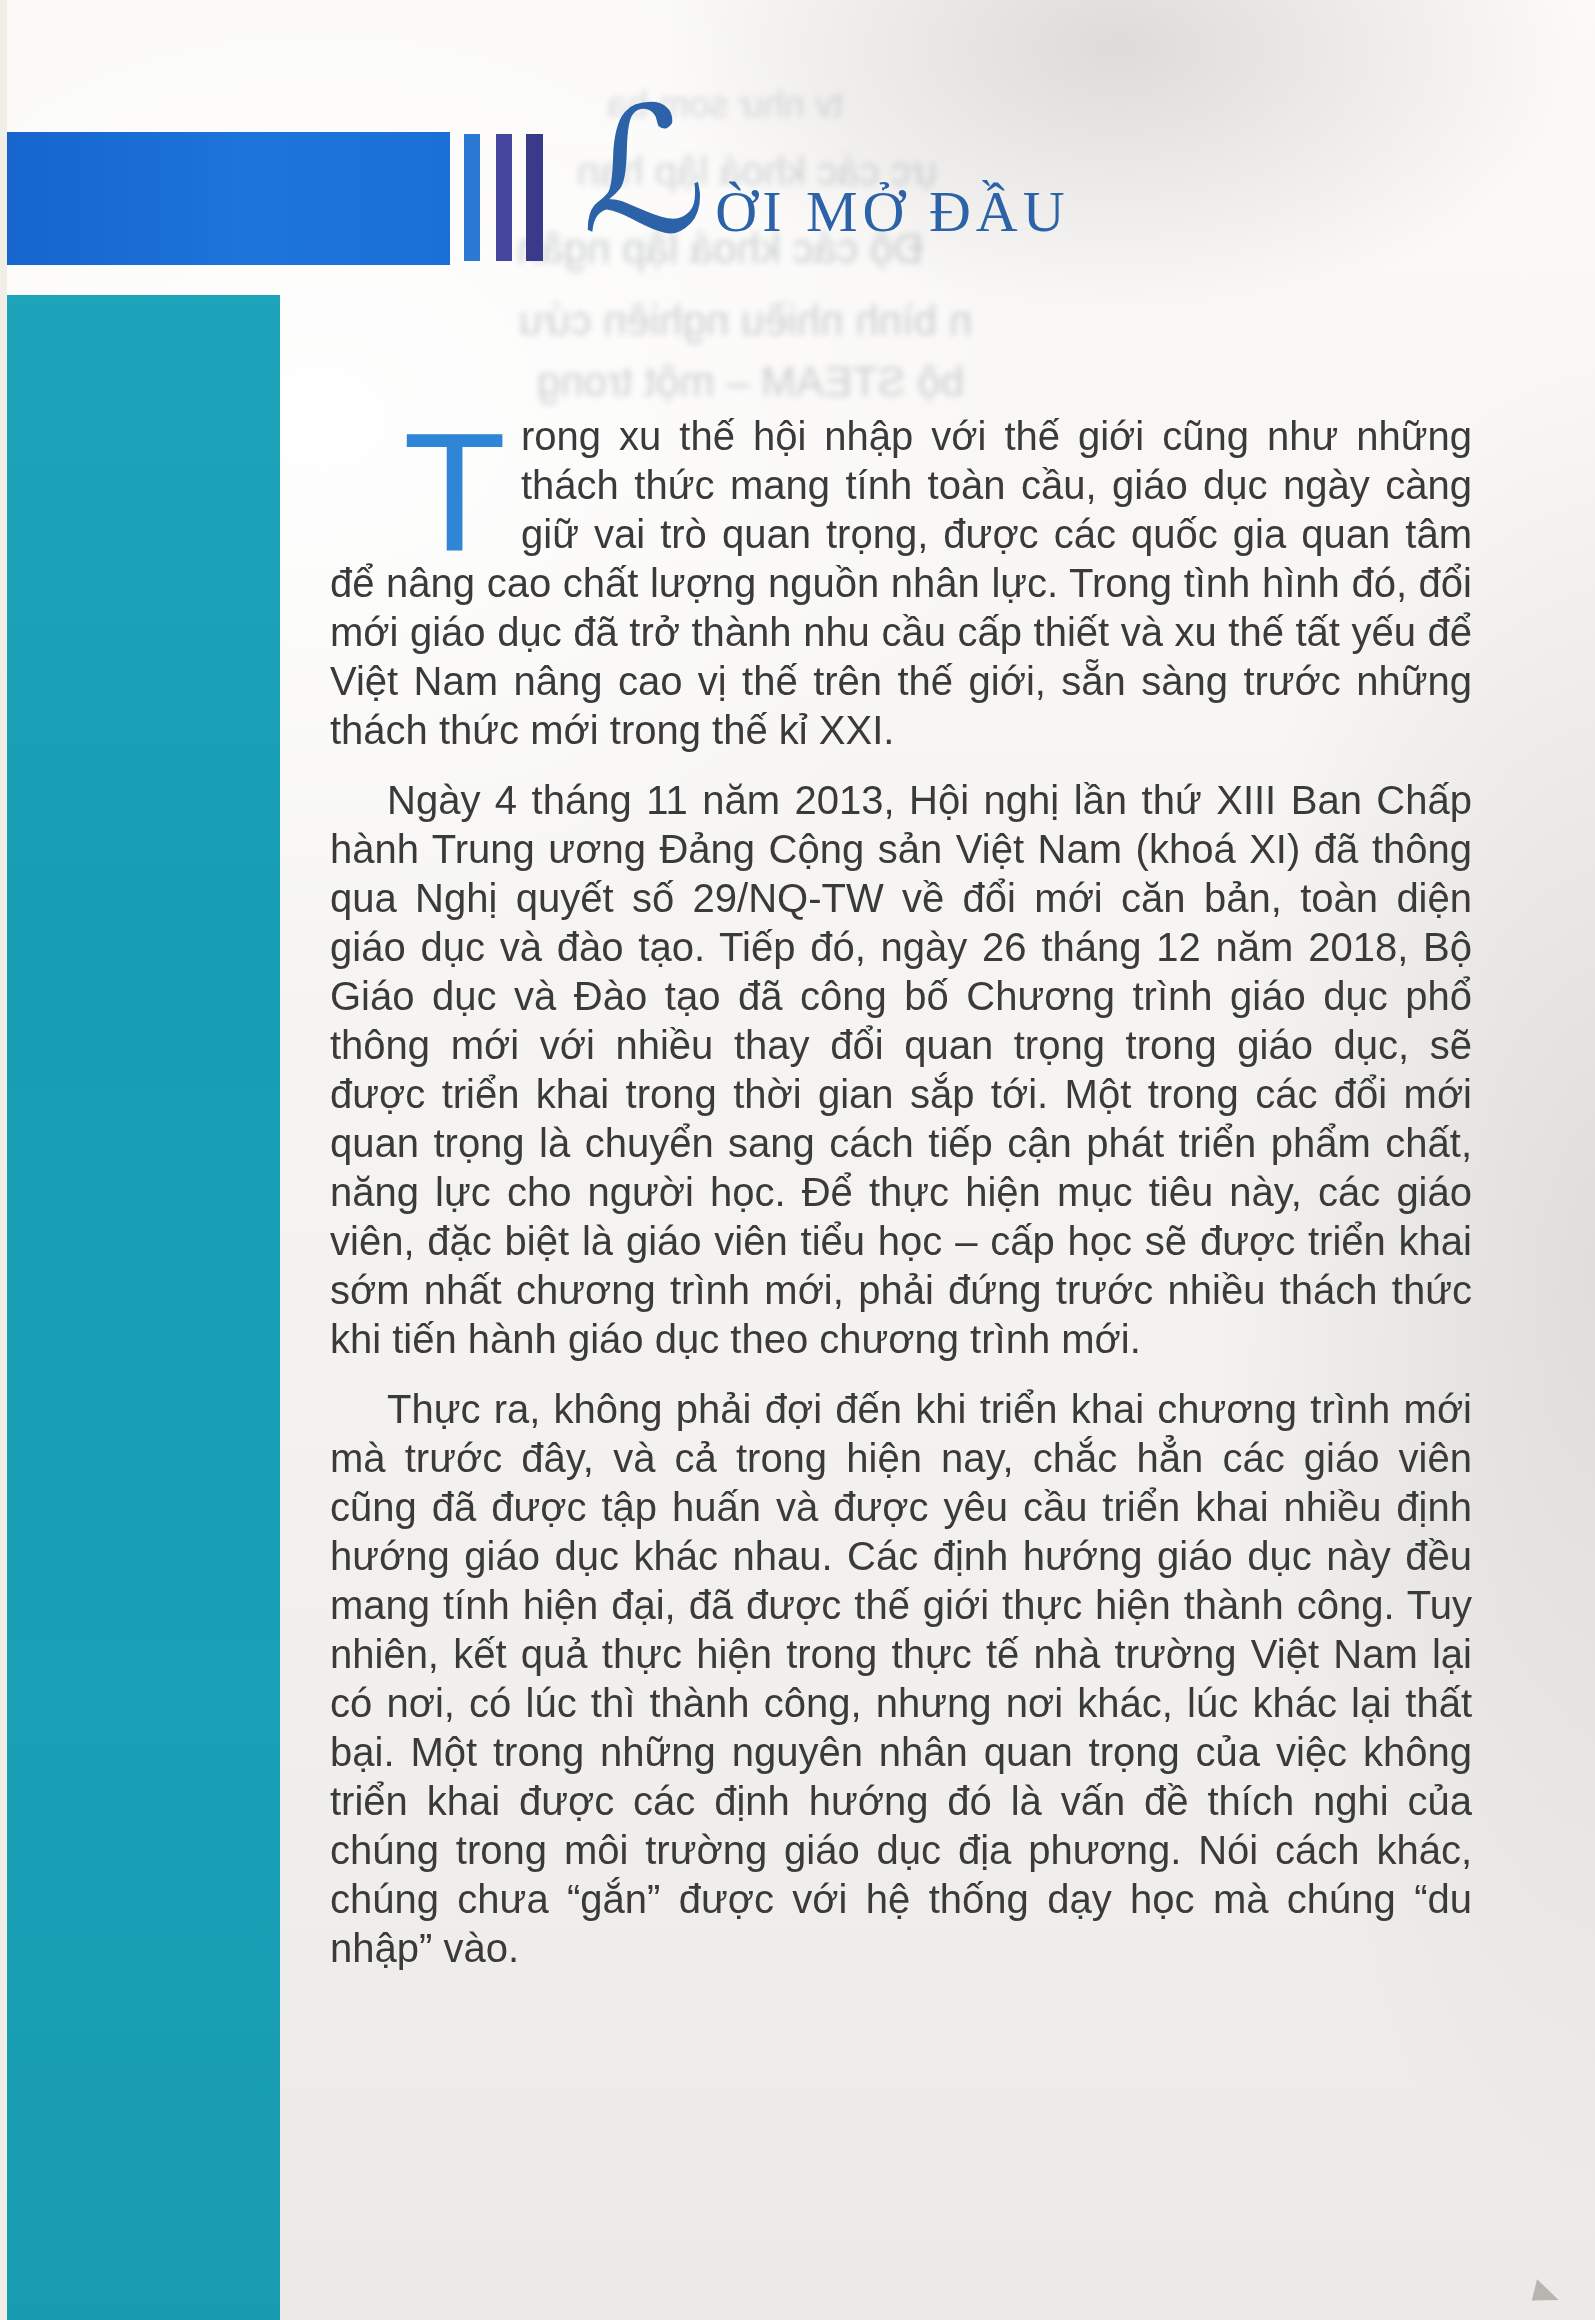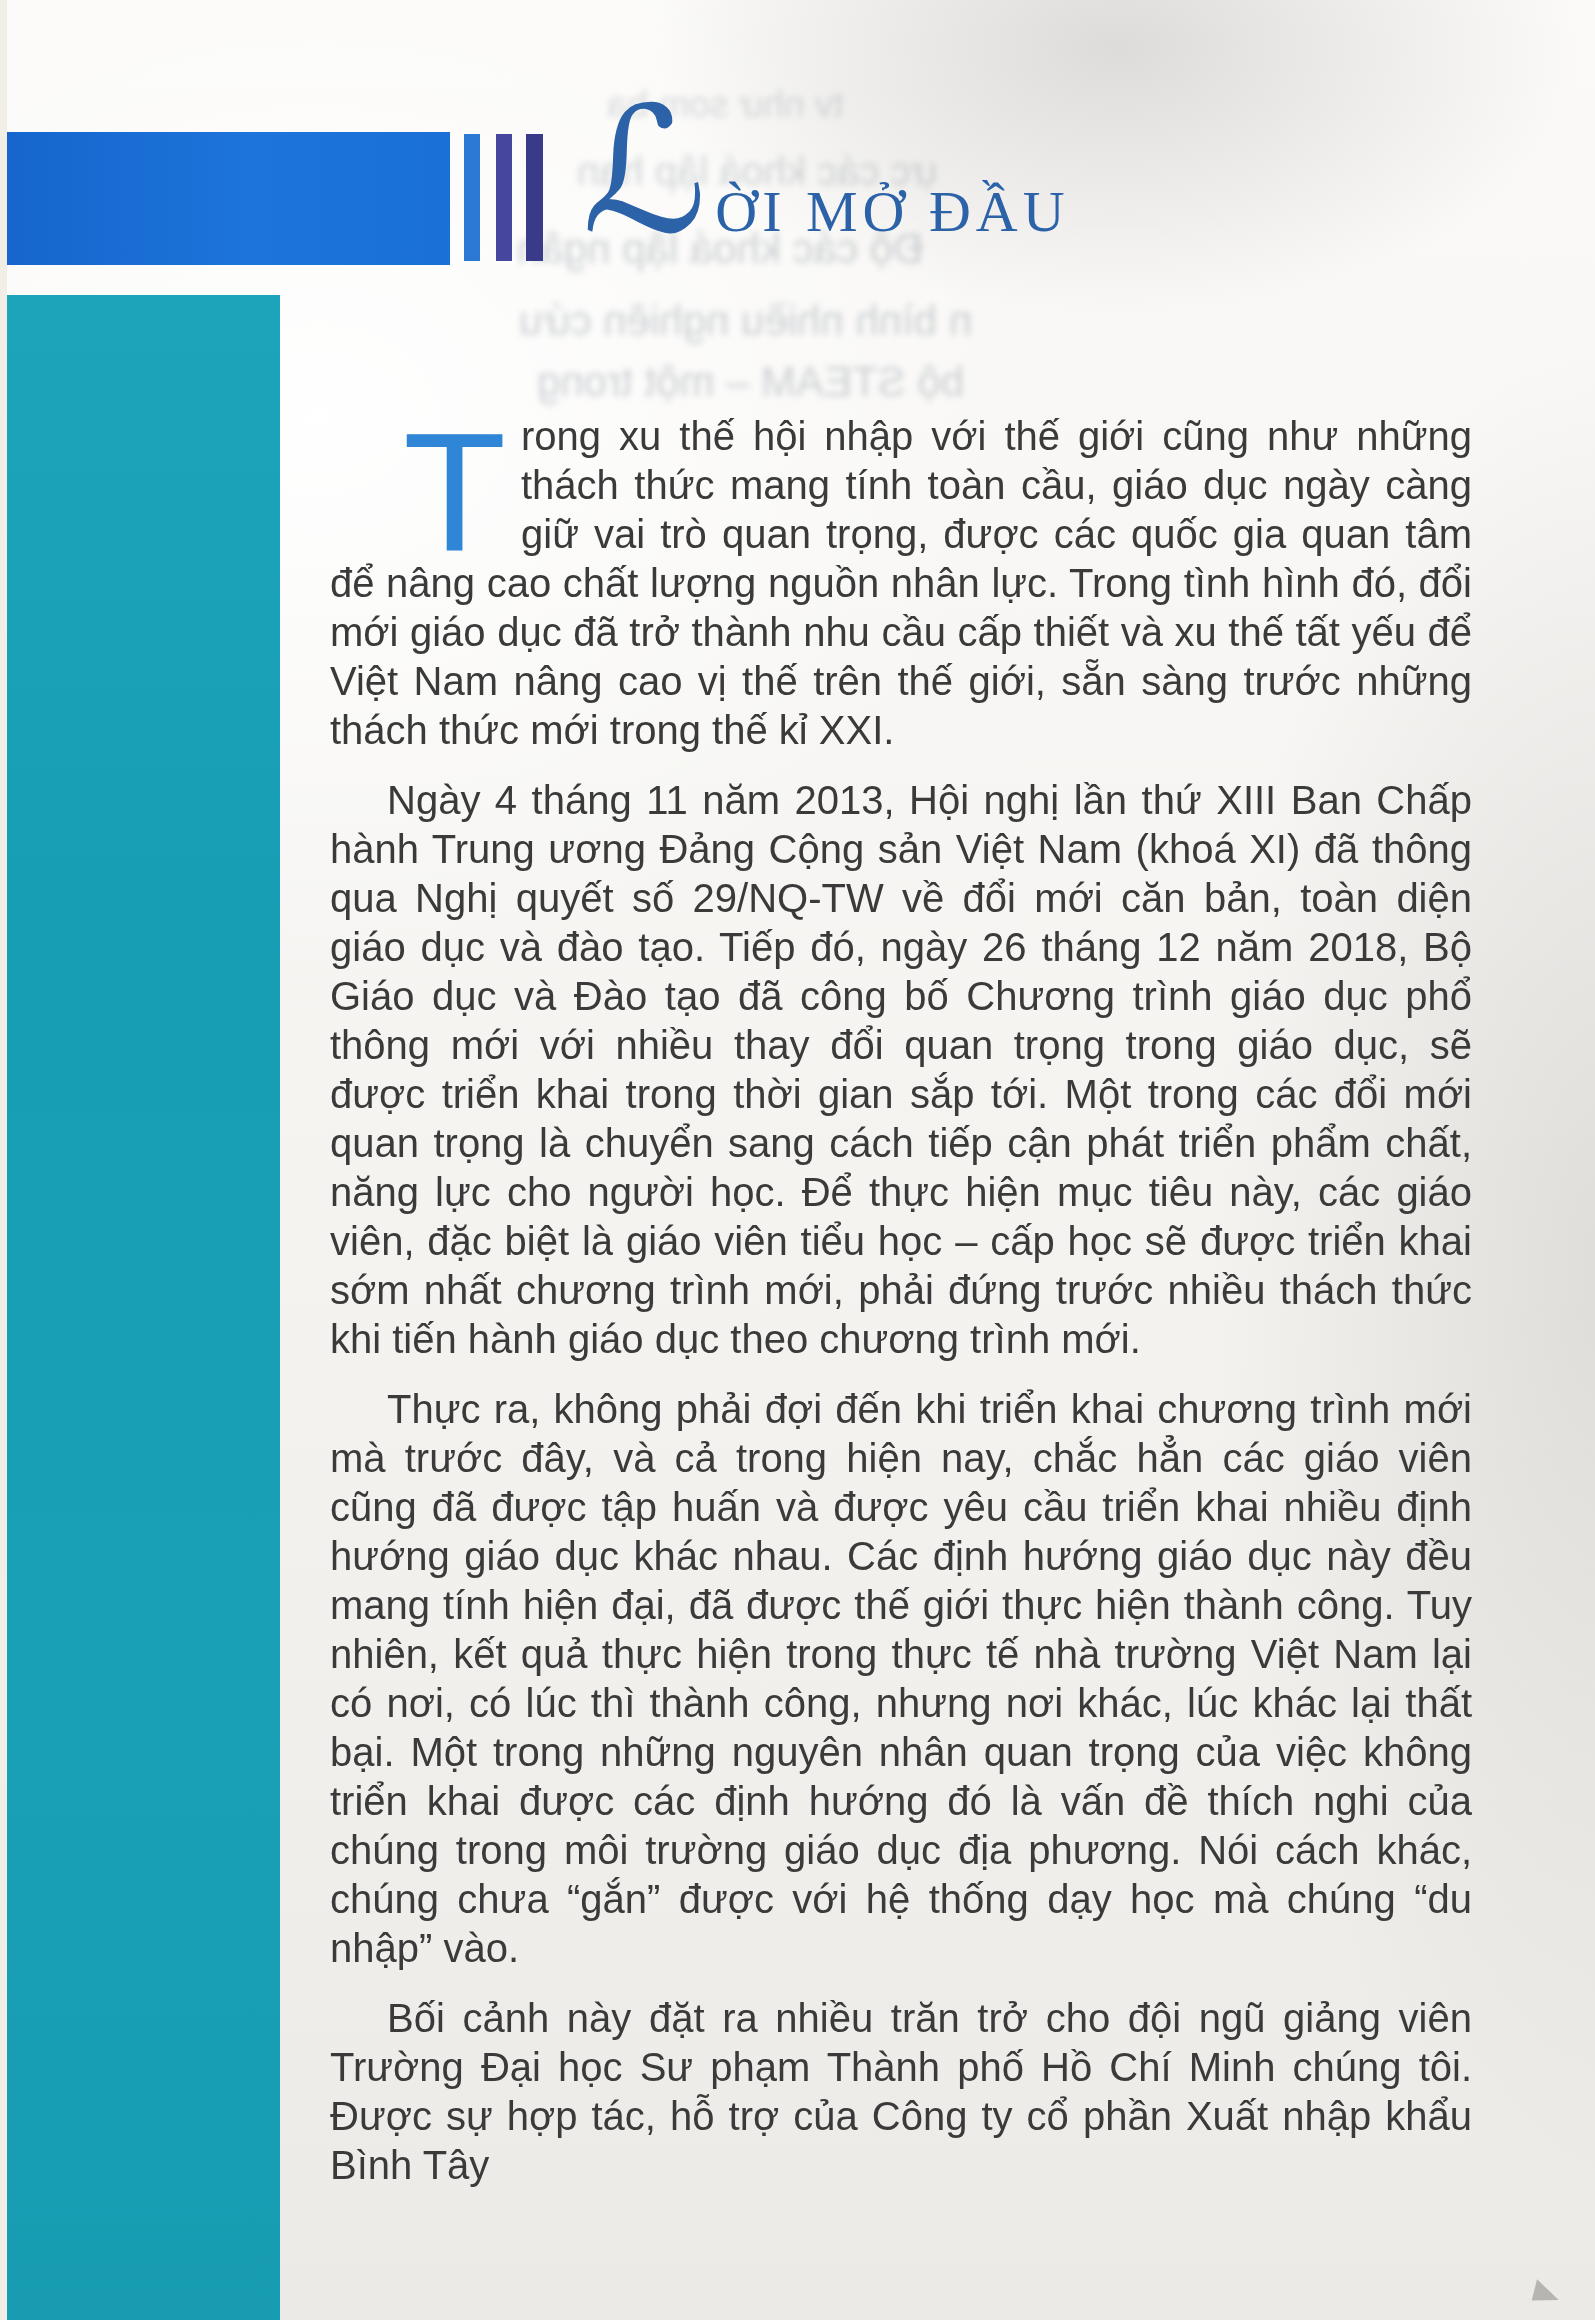--- a/index.html
+++ b/index.html
@@ -106,19 +106,18 @@
     <span class="script-l">ℒ</span>
     <span class="caps">ỜI MỞ ĐẦU</span>
   </div>
 
   <div class="teal-band"></div>
 
   <div class="content">
     <p class="first"><span class="dropcap">T</span><span>rong xu thế hội nhập với thế giới cũng như những thách thức mang tính toàn cầu, giáo dục ngày càng giữ vai trò quan trọng, được các quốc gia quan tâm để nâng cao chất lượng nguồn nhân lực. Trong tình hình đó, đổi mới giáo dục đã trở thành nhu cầu cấp thiết và xu thế tất yếu để Việt Nam nâng cao vị thế trên thế giới, sẵn sàng trước những thách thức mới trong thế kỉ XXI.</span></p>
     <p>Ngày 4 tháng 11 năm 2013, Hội nghị lần thứ XIII Ban Chấp hành Trung ương Đảng Cộng sản Việt Nam (khoá XI) đã thông qua Nghị quyết số 29/NQ-TW về đổi mới căn bản, toàn diện giáo dục và đào tạo. Tiếp đó, ngày 26 tháng 12 năm 2018, Bộ Giáo dục và Đào tạo đã công bố Chương trình giáo dục phổ thông mới với nhiều thay đổi quan trọng trong giáo dục, sẽ được triển khai trong thời gian sắp tới. Một trong các đổi mới quan trọng là chuyển sang cách tiếp cận phát triển phẩm chất, năng lực cho người học. Để thực hiện mục tiêu này, các giáo viên, đặc biệt là giáo viên tiểu học – cấp học sẽ được triển khai sớm nhất chương trình mới, phải đứng trước nhiều thách thức khi tiến hành giáo dục theo chương trình mới.</p>
     <p>Thực ra, không phải đợi đến khi triển khai chương trình mới mà trước đây, và cả trong hiện nay, chắc hẳn các giáo viên cũng đã được tập huấn và được yêu cầu triển khai nhiều định hướng giáo dục khác nhau. Các định hướng giáo dục này đều mang tính hiện đại, đã được thế giới thực hiện thành công. Tuy nhiên, kết quả thực hiện trong thực tế nhà trường Việt Nam lại có nơi, có lúc thì thành công, nhưng nơi khác, lúc khác lại thất bại. Một trong những nguyên nhân quan trọng của việc không triển khai được các định hướng đó là vấn đề thích nghi của chúng trong môi trường giáo dục địa phương. Nói cách khác, chúng chưa “gắn” được với hệ thống dạy học mà chúng “du nhập” vào.</p>
-    <p>Bối cảnh này đặt ra nhiều trăn trở cho đội ngũ giảng viên Trường Đại học Sư phạm Thành phố Hồ Chí Minh chúng tôi. Được sự hợp tác, hỗ trợ của Công ty cổ phần Xuất nhập khẩu Bình Tây</p>
   </div>
 
   <div class="corner-mark"></div>
 
 </div>
 
 
 </body></html>

